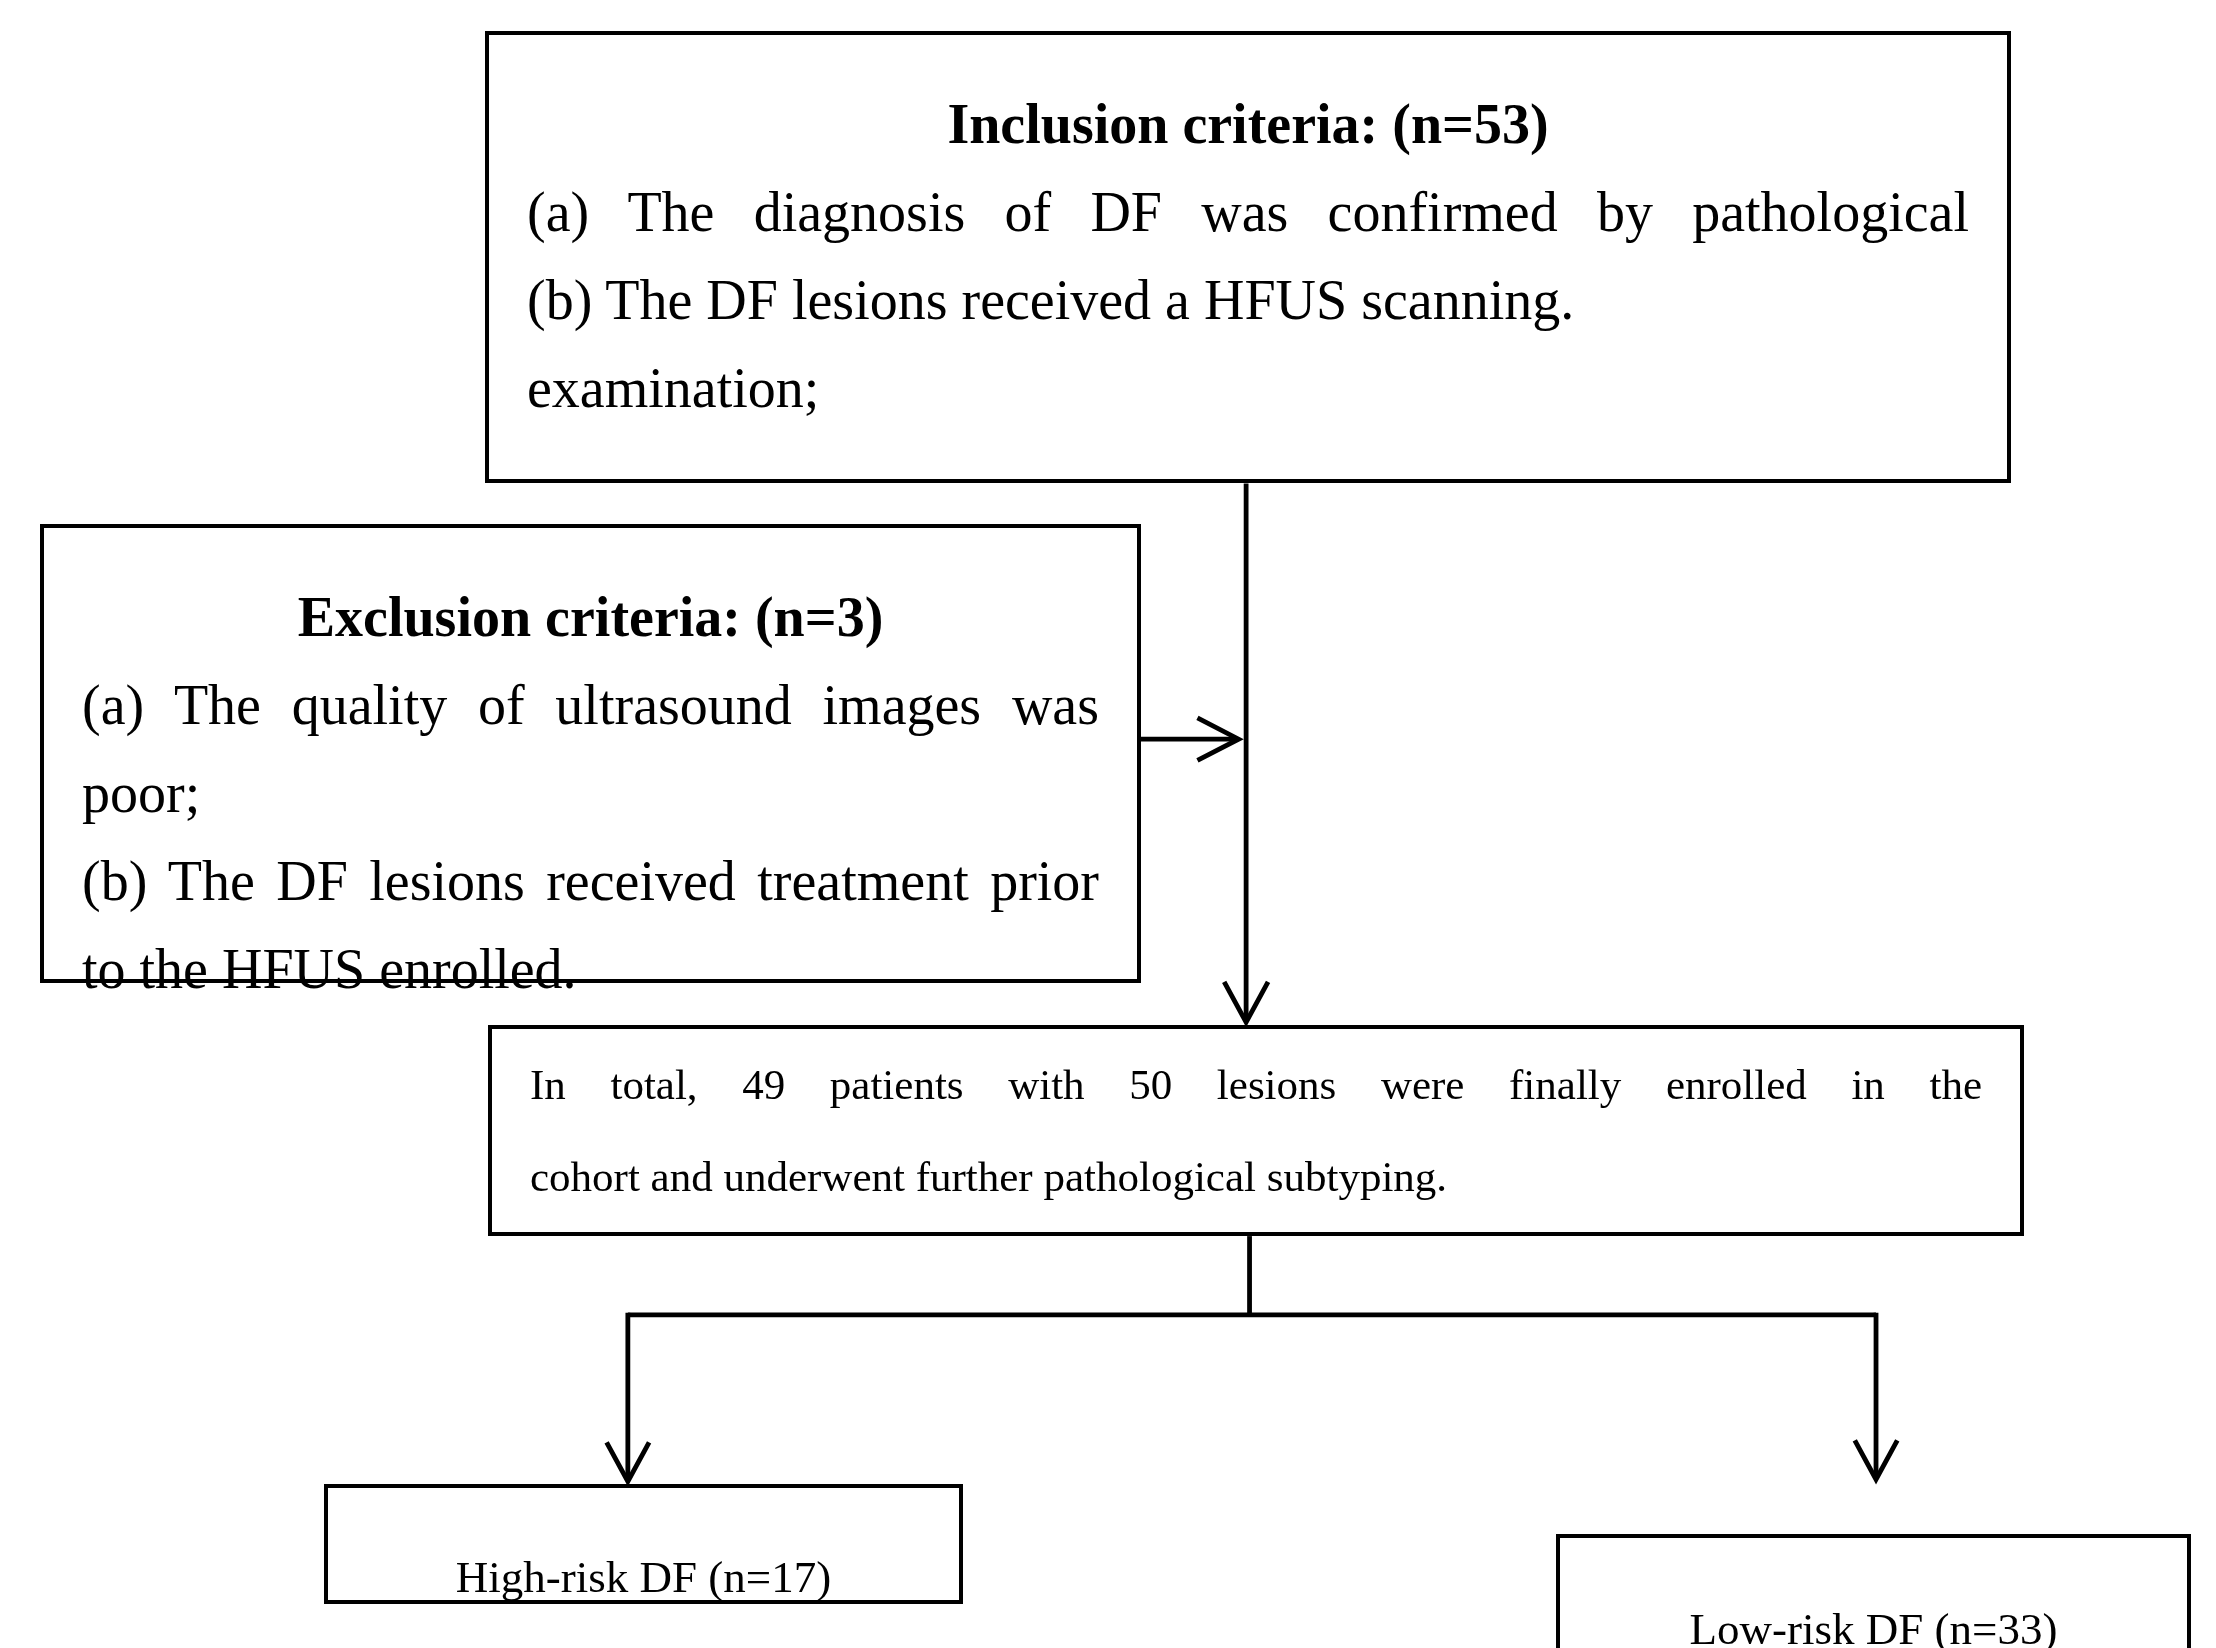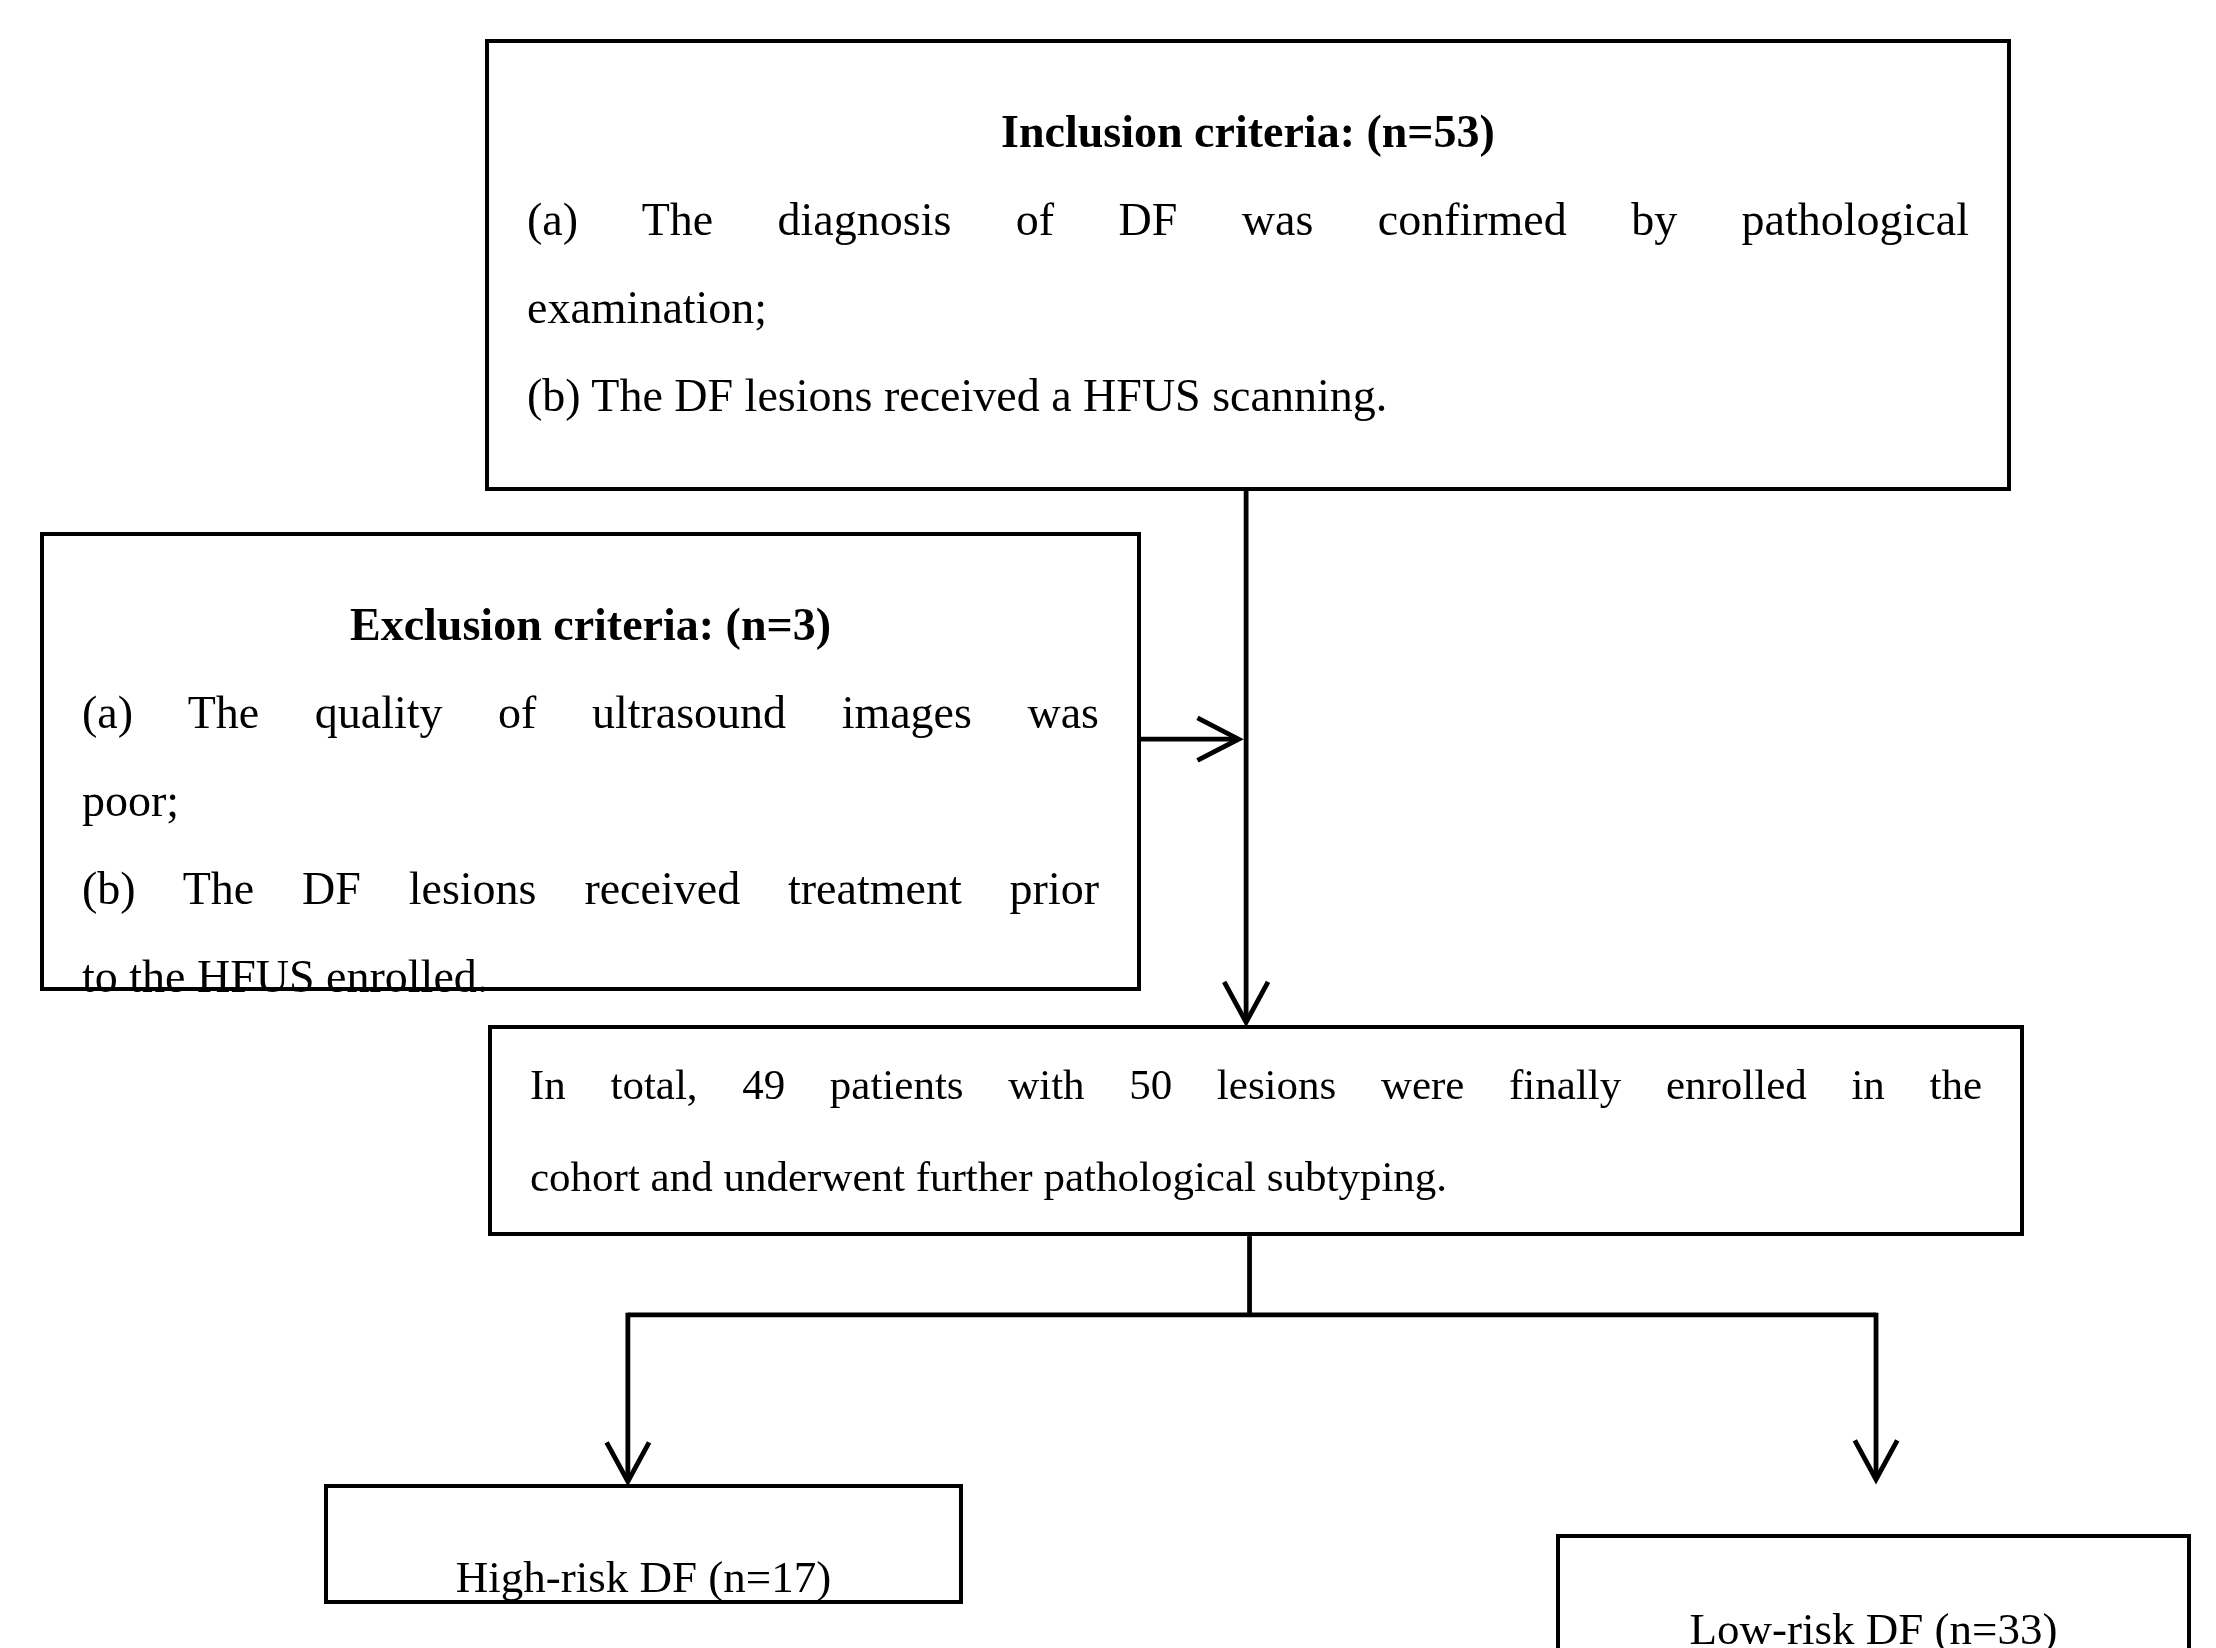--- a/index.html
+++ b/index.html
@@ -17,24 +17,23 @@
     left: 0; top: 0;
     width: 2216px; height: 1649px;
   }
   .box {
     position: absolute;
     box-sizing: border-box;
     border: 4.8px solid #000000;
     background: #ffffff;
   }
   .criteria {
-    font-size: 46px;
+    font-size: 56px;
     line-height: 88px;
     padding: 45px 38px 4px 38px;
-    margin-top: 8px;
   }
   .box-inclusion { left: 485px; top: 31px;  width: 1526px; height: 452px; }
   .box-exclusion { left: 40px;  top: 524px; width: 1101px; height: 459px; }
   .box-enrollment {
     left: 488px; top: 1025px; width: 1536px; height: 211px;
     font-size: 43px; line-height: 92px;
     padding: 8px 38px;
     display: flex; flex-direction: column; justify-content: center;
   }
   .terminal {
@@ -77,22 +76,22 @@
 
     <g stroke="#000000" stroke-width="7" fill="none">
       <line x1="2737" y1="1915" x2="2737" y2="2157"></line>
       <polyline points="2706,2101 2737,2158 2768,2101"></polyline>
     </g>
   </svg>
 
   <div class="box criteria box-inclusion">
     <div class="line title">Inclusion criteria: (n=53)</div>
     <div class="jline">(a) The diagnosis of DF was confirmed by pathological</div>
+    <div class="line">(b) The DF lesions received a HFUS scanning.</div>
     <div class="line">examination;</div>
-    <div class="line">(b) The DF lesions received a HFUS scanning.</div>
   </div>
 
   <div class="box criteria box-exclusion">
     <div class="line title">Exclusion criteria: (n=3)</div>
     <div class="jline">(a) The quality of ultrasound images was</div>
     <div class="line">poor;</div>
     <div class="jline">(b) The DF lesions received treatment prior</div>
     <div class="line">to the HFUS enrolled.</div>
   </div>
 

